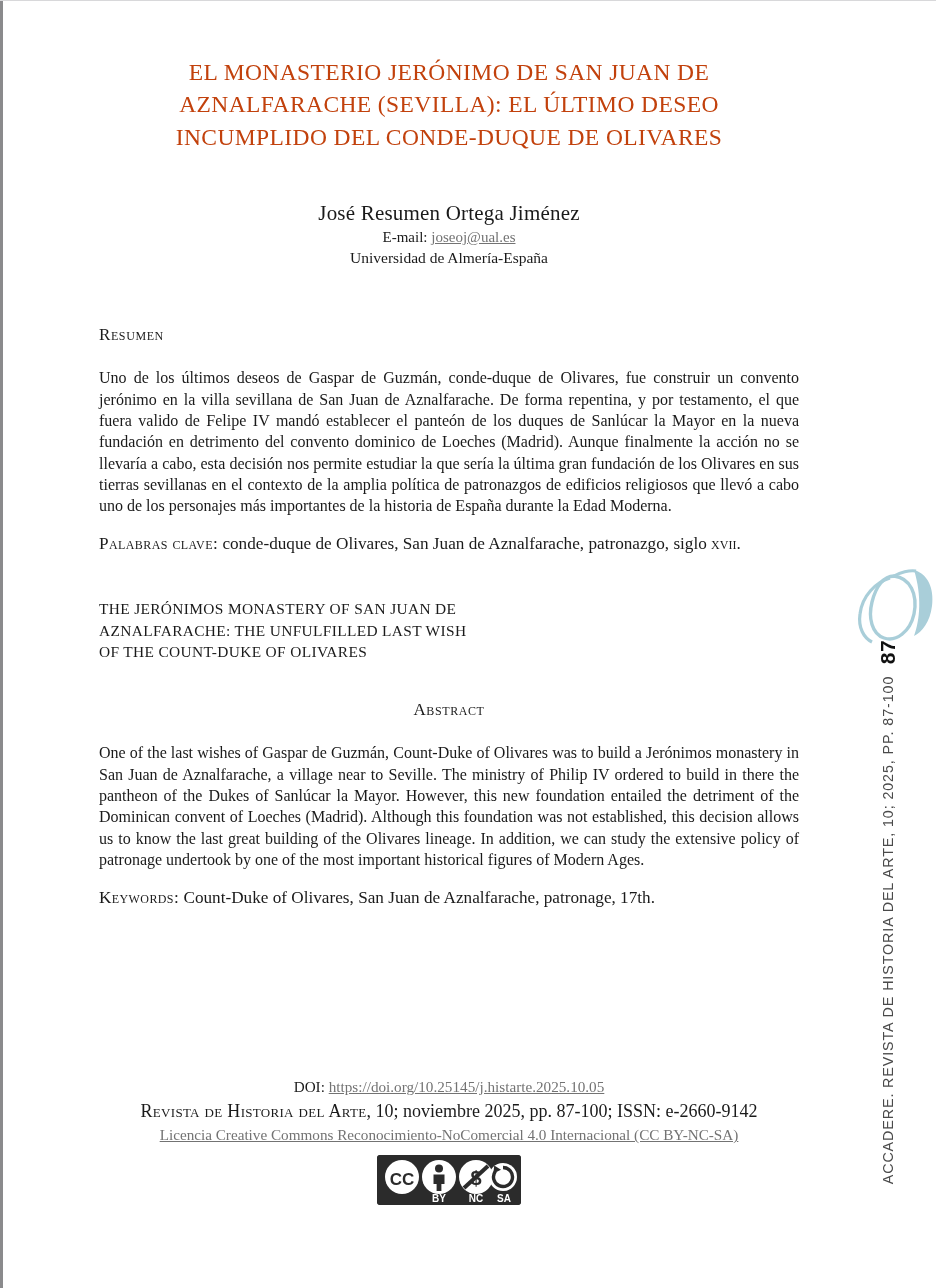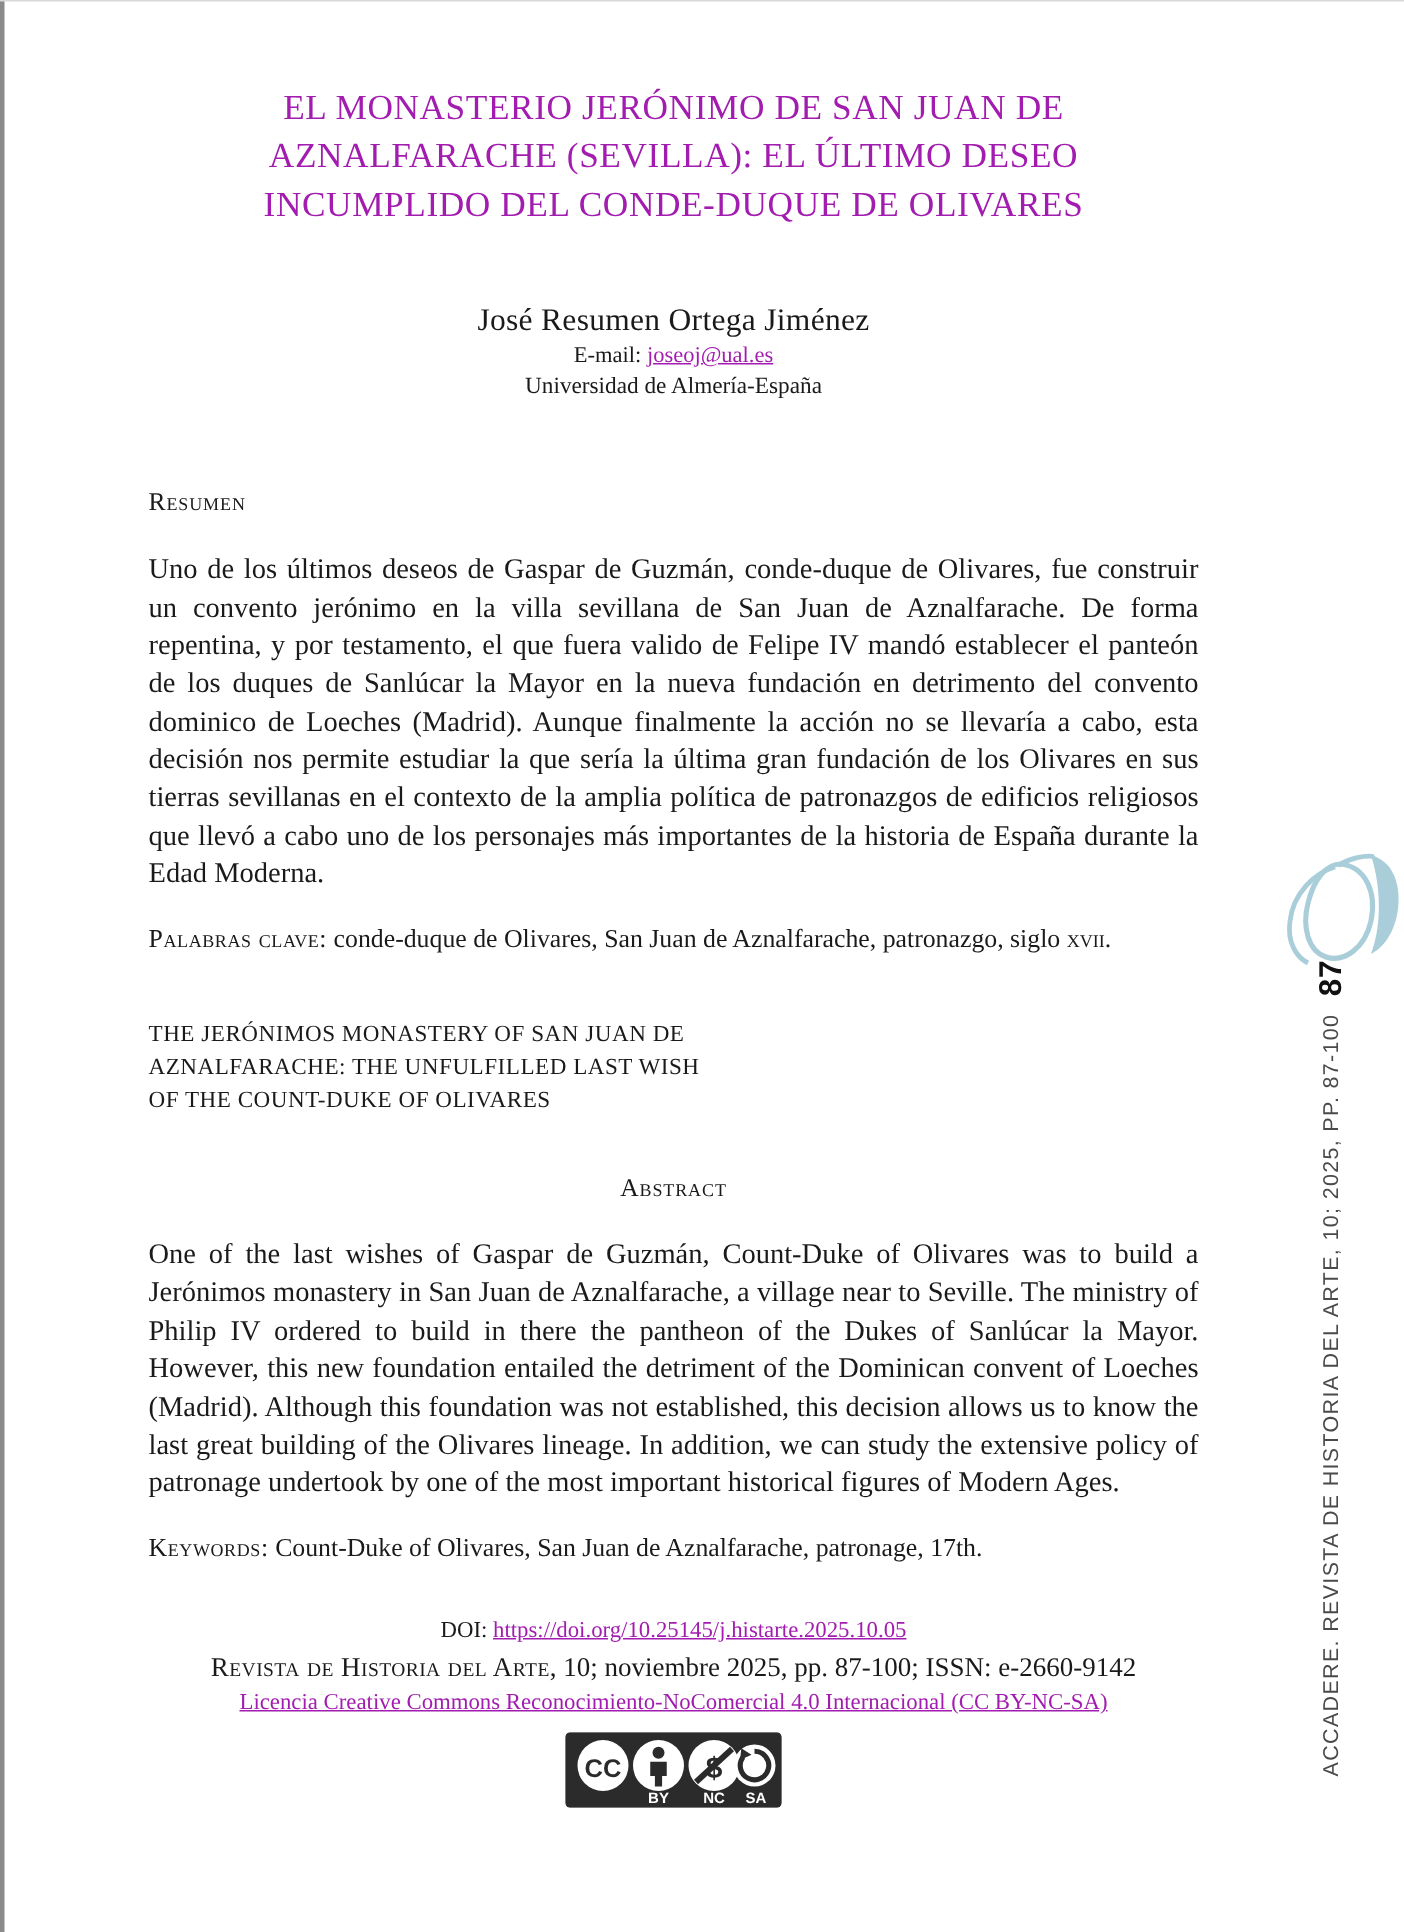--- a/index.html
+++ b/index.html
@@ -34,56 +34,56 @@
   }
 
   
   .title {
     text-align: center;
     font-size: 23.5px;
     line-height: 1.38;
     letter-spacing: 0.4px;
     margin-top: 56px;
     font-weight: 400;
-    color: #a21caf;
+    color: #c2410c;
   }
   .title div { white-space: nowrap; }
 
   
   .author-block { text-align: center; margin-top: 48px; }
   .author-name {
     font-size: 21px;
     letter-spacing: 0.2px;
   }
   .author-email {
     font-size: 15px;
     margin-top: 3px;
   }
   .author-email .lbl { }
   .author-email a,
   .link {
-    color: #a21caf;
+    color: #737373;
   }
   .author-affil {
     font-size: 15.5px;
     margin-top: 3px;
   }
 
   
   .sec-head {
     font-size: 17px;
     font-variant: small-caps;
     letter-spacing: 0.6px;
     margin-top: 58px;
   }
   .sec-head.abstract-head { margin-top: 37px; text-align: center; }
 
   
   .abstract-body {
-    font-size: 19px;
+    font-size: 16px;
     line-height: 1.335;
     text-align: justify;
     text-justify: inter-word;
     margin-top: 22px;
     hyphens: manual;
   }
   .keywords {
     font-size: 17.2px;
     line-height: 1.335;
     text-align: left;

